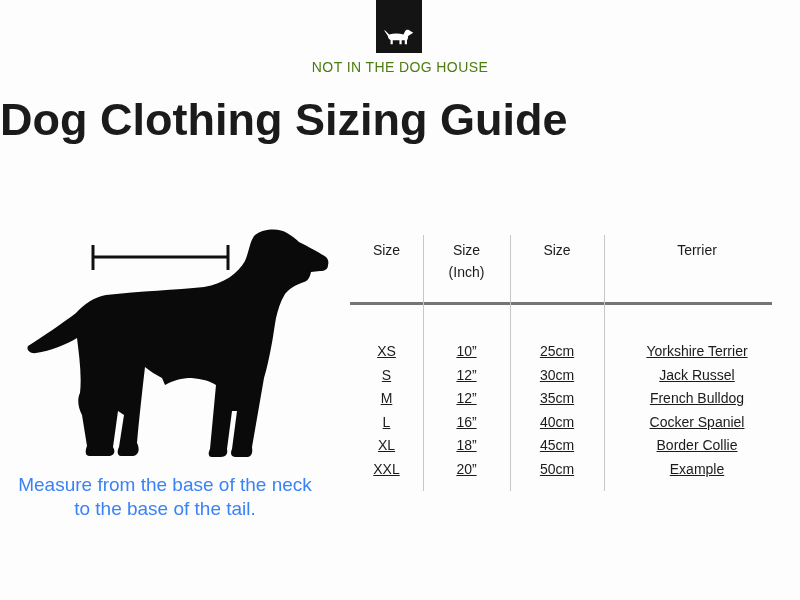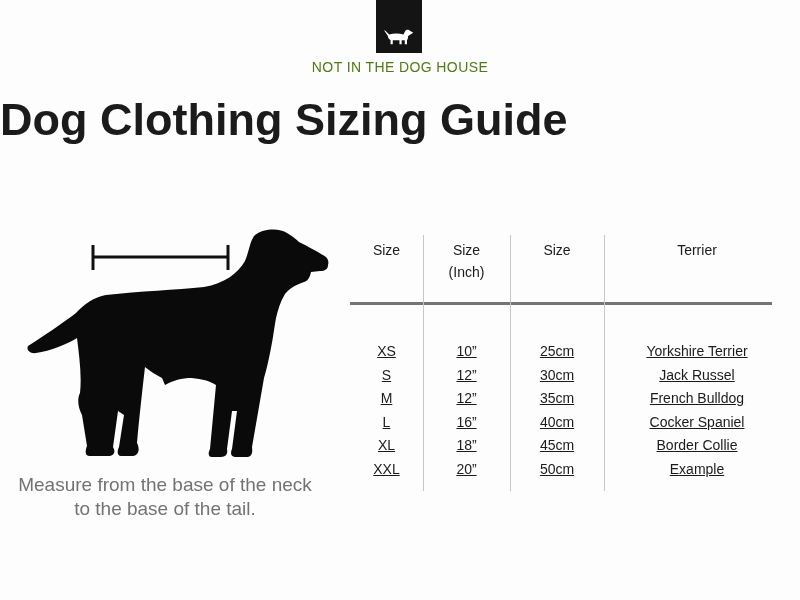--- a/index.html
+++ b/index.html
@@ -31,21 +31,21 @@
     position:absolute; top:94px; left:0; width:698px;
     text-align:left;
     font-size:45px; line-height:52px; font-weight:bold;
     color:#1b1b1b;
   }
 
   
   .dog-figure { position:absolute; left:18px; top:225px; width:320px; height:240px; }
   .caption {
     position:absolute; left:5px; top:473px; width:320px;
-    text-align:center; font-size:19px; line-height:24px; color:#737373;
+    text-align:center; font-size:19px; line-height:24px; color:#3b82f6;
   }
 
   
   .sizing-table {
     position:absolute; left:350px; top:225px; width:440px; height:270px;
     font-size:14px; color:#1b1b1b;
   }
   .thead {
     display:grid; grid-template-columns:73px 87px 94px 186px;
     padding-top:14px;

